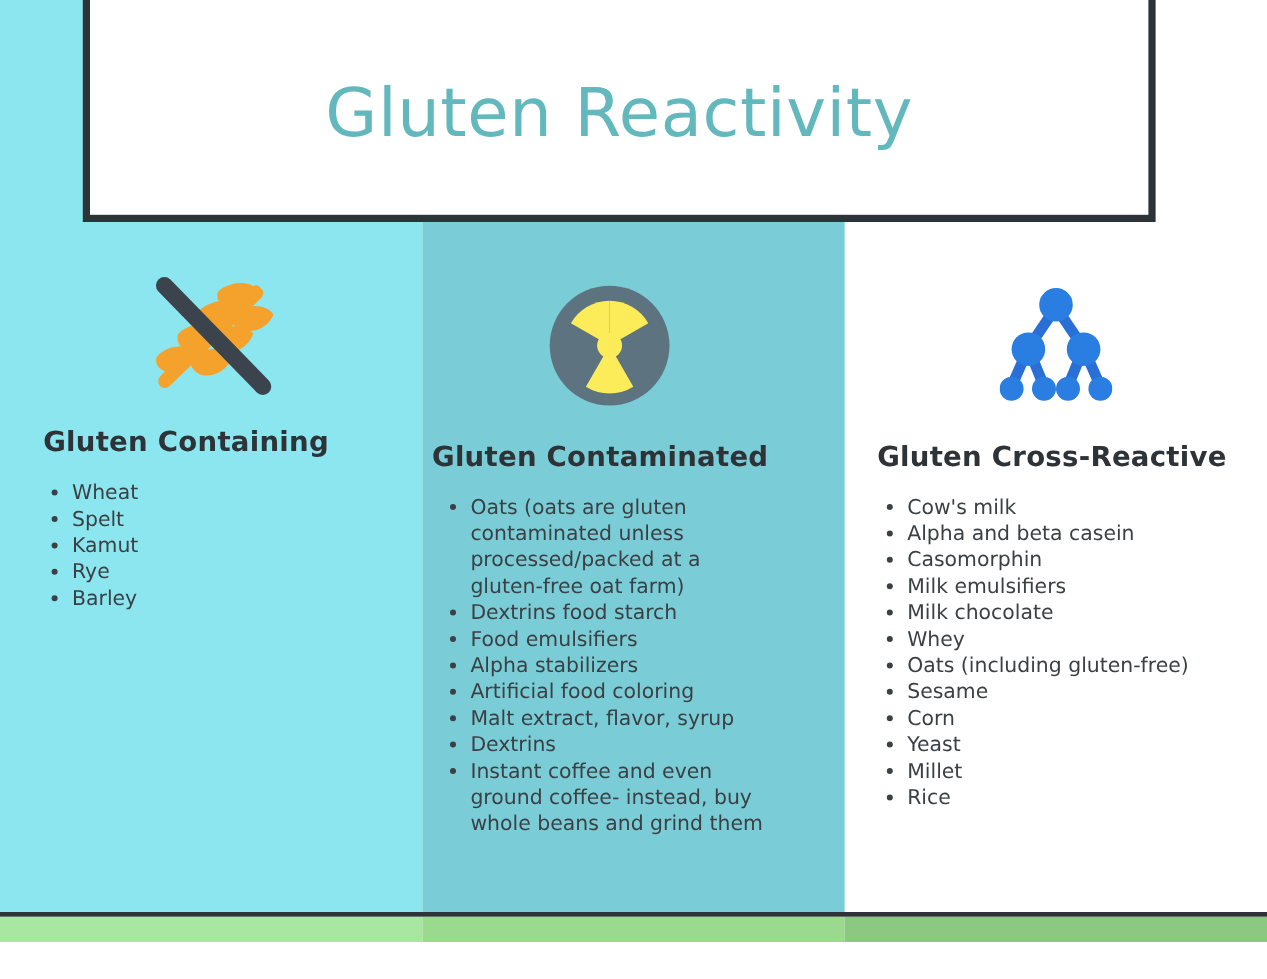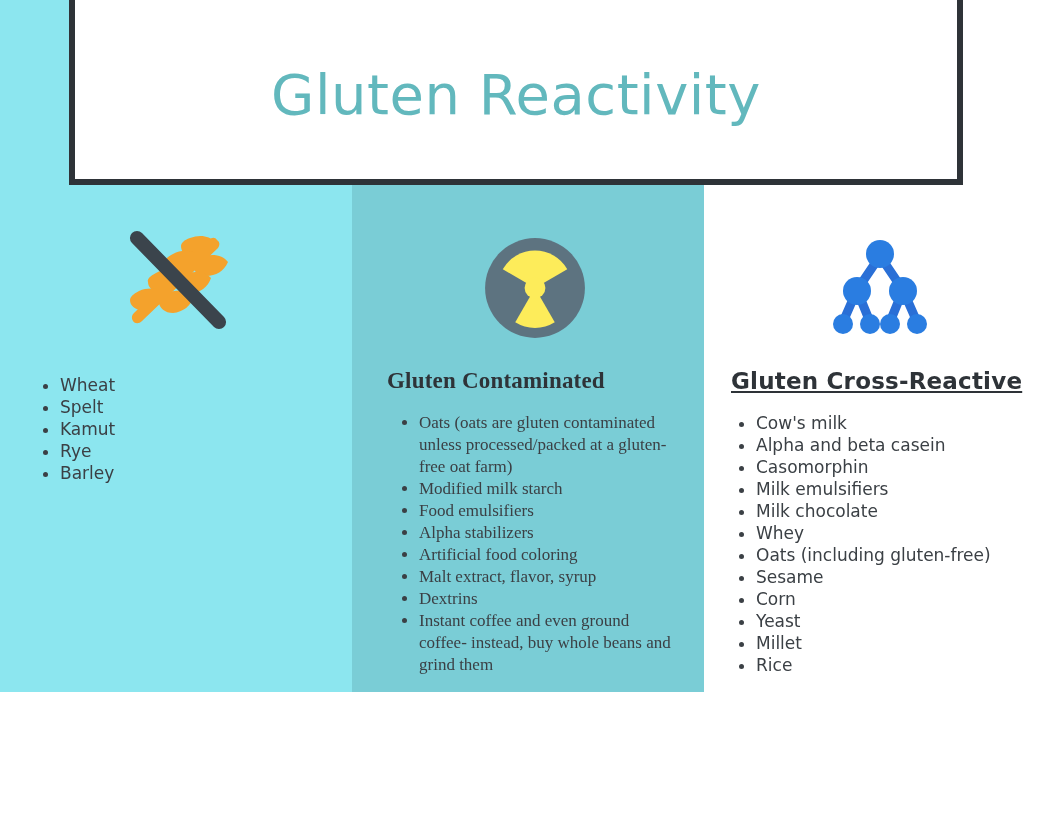--- a/index.html
+++ b/index.html
@@ -11,21 +11,21 @@
     width: 1056px;
     height: 816px;
     background: #ffffff;
     font-family: "DejaVu Sans", "Liberation Sans", sans-serif;
     overflow: hidden;
     position: relative;
   }
   #page {
     position: relative;
     width: 1056px;
-    height: 692px;
+    height: 785px;
     overflow: hidden;
   }
 
   
   .band {
     position: absolute;
     top: 0;
     height: 760px;
   }
   .band-col1 { left: 0px;   width: 352px; background: #8ce6ef; }
@@ -82,21 +82,21 @@
 
   
   .col {
     position: absolute;
     top: 186px;
     width: 352px;
     height: 574px;
     box-sizing: border-box;
   }
   .col-1 { left: 0px; }
-  .col-2 { left: 359px; font-family: Liberation Serif, serif; }
+  .col-2 { left: 332px; }
   .col-3 { left: 704px; }
 
   .icon-wrap {
     height: 160px;
     display: flex;
     align-items: center;
     justify-content: center;
   }
   .col-1 .icon-wrap { padding-top: 10px; }
   .col-2 .icon-wrap { padding-top: 22px; }
@@ -105,21 +105,21 @@
   .col-heading {
     color: #2e3338;
     font-size: 23px;
     font-weight: bold;
     padding-left: 36px;
     padding-right: 12px;
     margin: 0;
     letter-spacing: 0.2px;
   }
   .col-2 .col-heading { padding-left: 28px; }
-  .col-3 .col-heading { padding-left: 27px; text-decoration: underline; }
+  .col-3 .col-heading { padding-left: 27px; }
 
   .col-list {
     margin: 18px 0 0 0;
     padding-left: 60px;
     padding-right: 20px;
     color: #3b4045;
     font-size: 17px;
     line-height: 22px;
   }
   .col-2 .col-list { padding-right: 40px; }
@@ -157,20 +157,21 @@
           <path d="M56 33 c9 -5 20 -4 26 2 c-2 9 -10 16 -20 17 c-8 1 -14 -4 -14 -10 c-1 -3 2 -6 8 -9 z"></path>
           <path d="M68 53 c10 -4 21 -2 26 4 c-3 9 -11 15 -21 16 c-8 0 -14 -5 -14 -11 c0 -3 3 -6 9 -9 z"></path>
           <path d="M39 52 c9 -5 20 -4 26 2 c-2 9 -10 16 -20 17 c-8 1 -14 -4 -14 -10 c-1 -3 2 -6 8 -9 z"></path>
           <path d="M51 72 c10 -4 21 -3 26 3 c-3 10 -11 16 -21 17 c-8 0 -14 -5 -14 -11 c0 -3 3 -6 9 -9 z"></path>
           <path d="M22 70 c10 -4 20 -3 26 3 c-3 9 -11 16 -21 16 c-8 1 -14 -4 -14 -10 c0 -3 3 -6 9 -9 z"></path>
           <path d="M100 19 c3 2 3 5 1 8 L25 100 c-3 3 -7 3 -9 0 c-2 -3 -1 -6 1 -8 L92 19 c3 -3 6 -3 8 0 z"></path>
         </g>
         <path d="M25 12 L107 96 a7 7 0 0 1 -10 10 L15 22 a7 7 0 0 1 10 -10 z" fill="#3b444c"></path>
       </svg>
     </div>
+    <h2 class="col-heading">Gluten Containing</h2>
     <ul class="col-list">
       <li>Wheat</li>
       <li>Spelt</li>
       <li>Kamut</li>
       <li>Rye</li>
       <li>Barley</li>
     </ul>
   </div>
 
   <div class="col col-2">
@@ -181,21 +182,21 @@
           <path d="M50 50 L50 14 A36 36 0 0 0 19 32 Z"></path>
           <path d="M50 50 L81 32 A36 36 0 0 0 50 14 Z"></path>
           <path d="M50 50 L31 83 A36 36 0 0 0 69 83 Z"></path>
           <circle cx="50" cy="50" r="10"></circle>
         </g>
       </svg>
     </div>
     <h2 class="col-heading">Gluten Contaminated</h2>
     <ul class="col-list">
       <li>Oats (oats are gluten contaminated unless processed/packed at a gluten-free oat farm)</li>
-      <li>Modified milk starch</li>
+      <li>Dextrins food starch</li>
       <li>Food emulsifiers</li>
       <li>Alpha stabilizers</li>
       <li>Artificial food coloring</li>
       <li>Malt extract, flavor, syrup</li>
       <li>Dextrins</li>
       <li>Instant coffee and even ground coffee- instead, buy whole beans and grind them</li>
     </ul>
   </div>
 
   <div class="col col-3">

